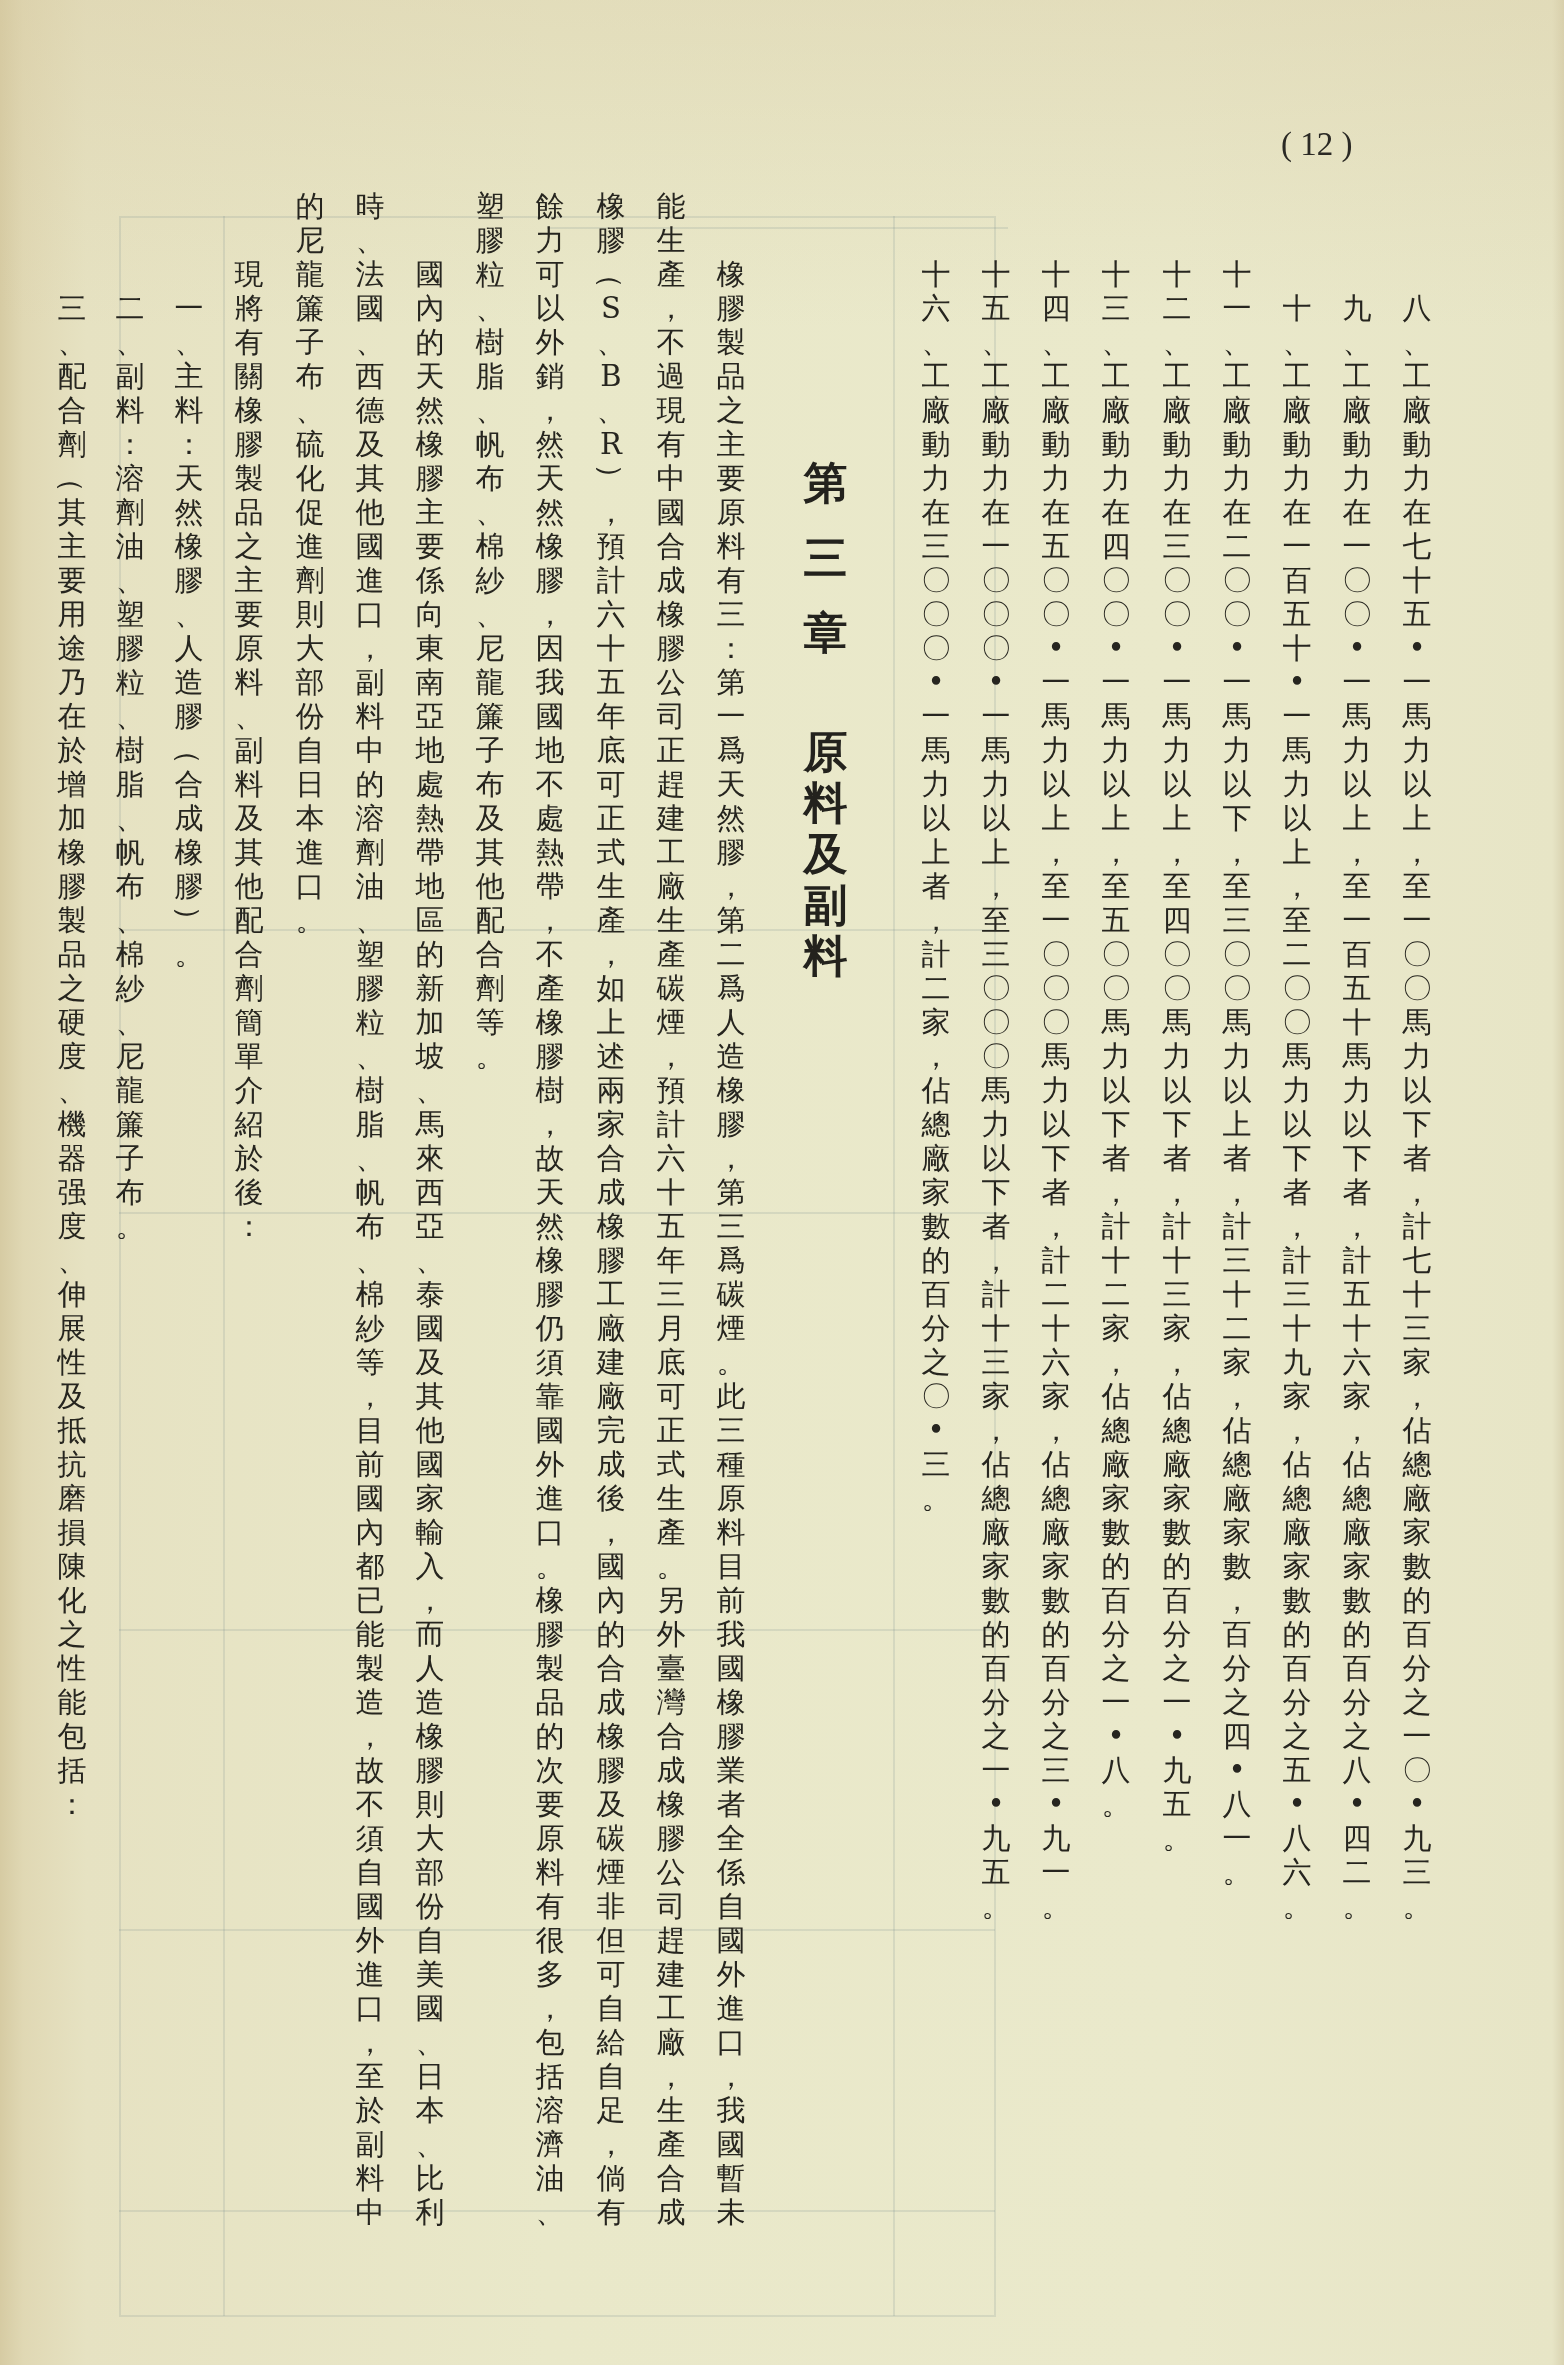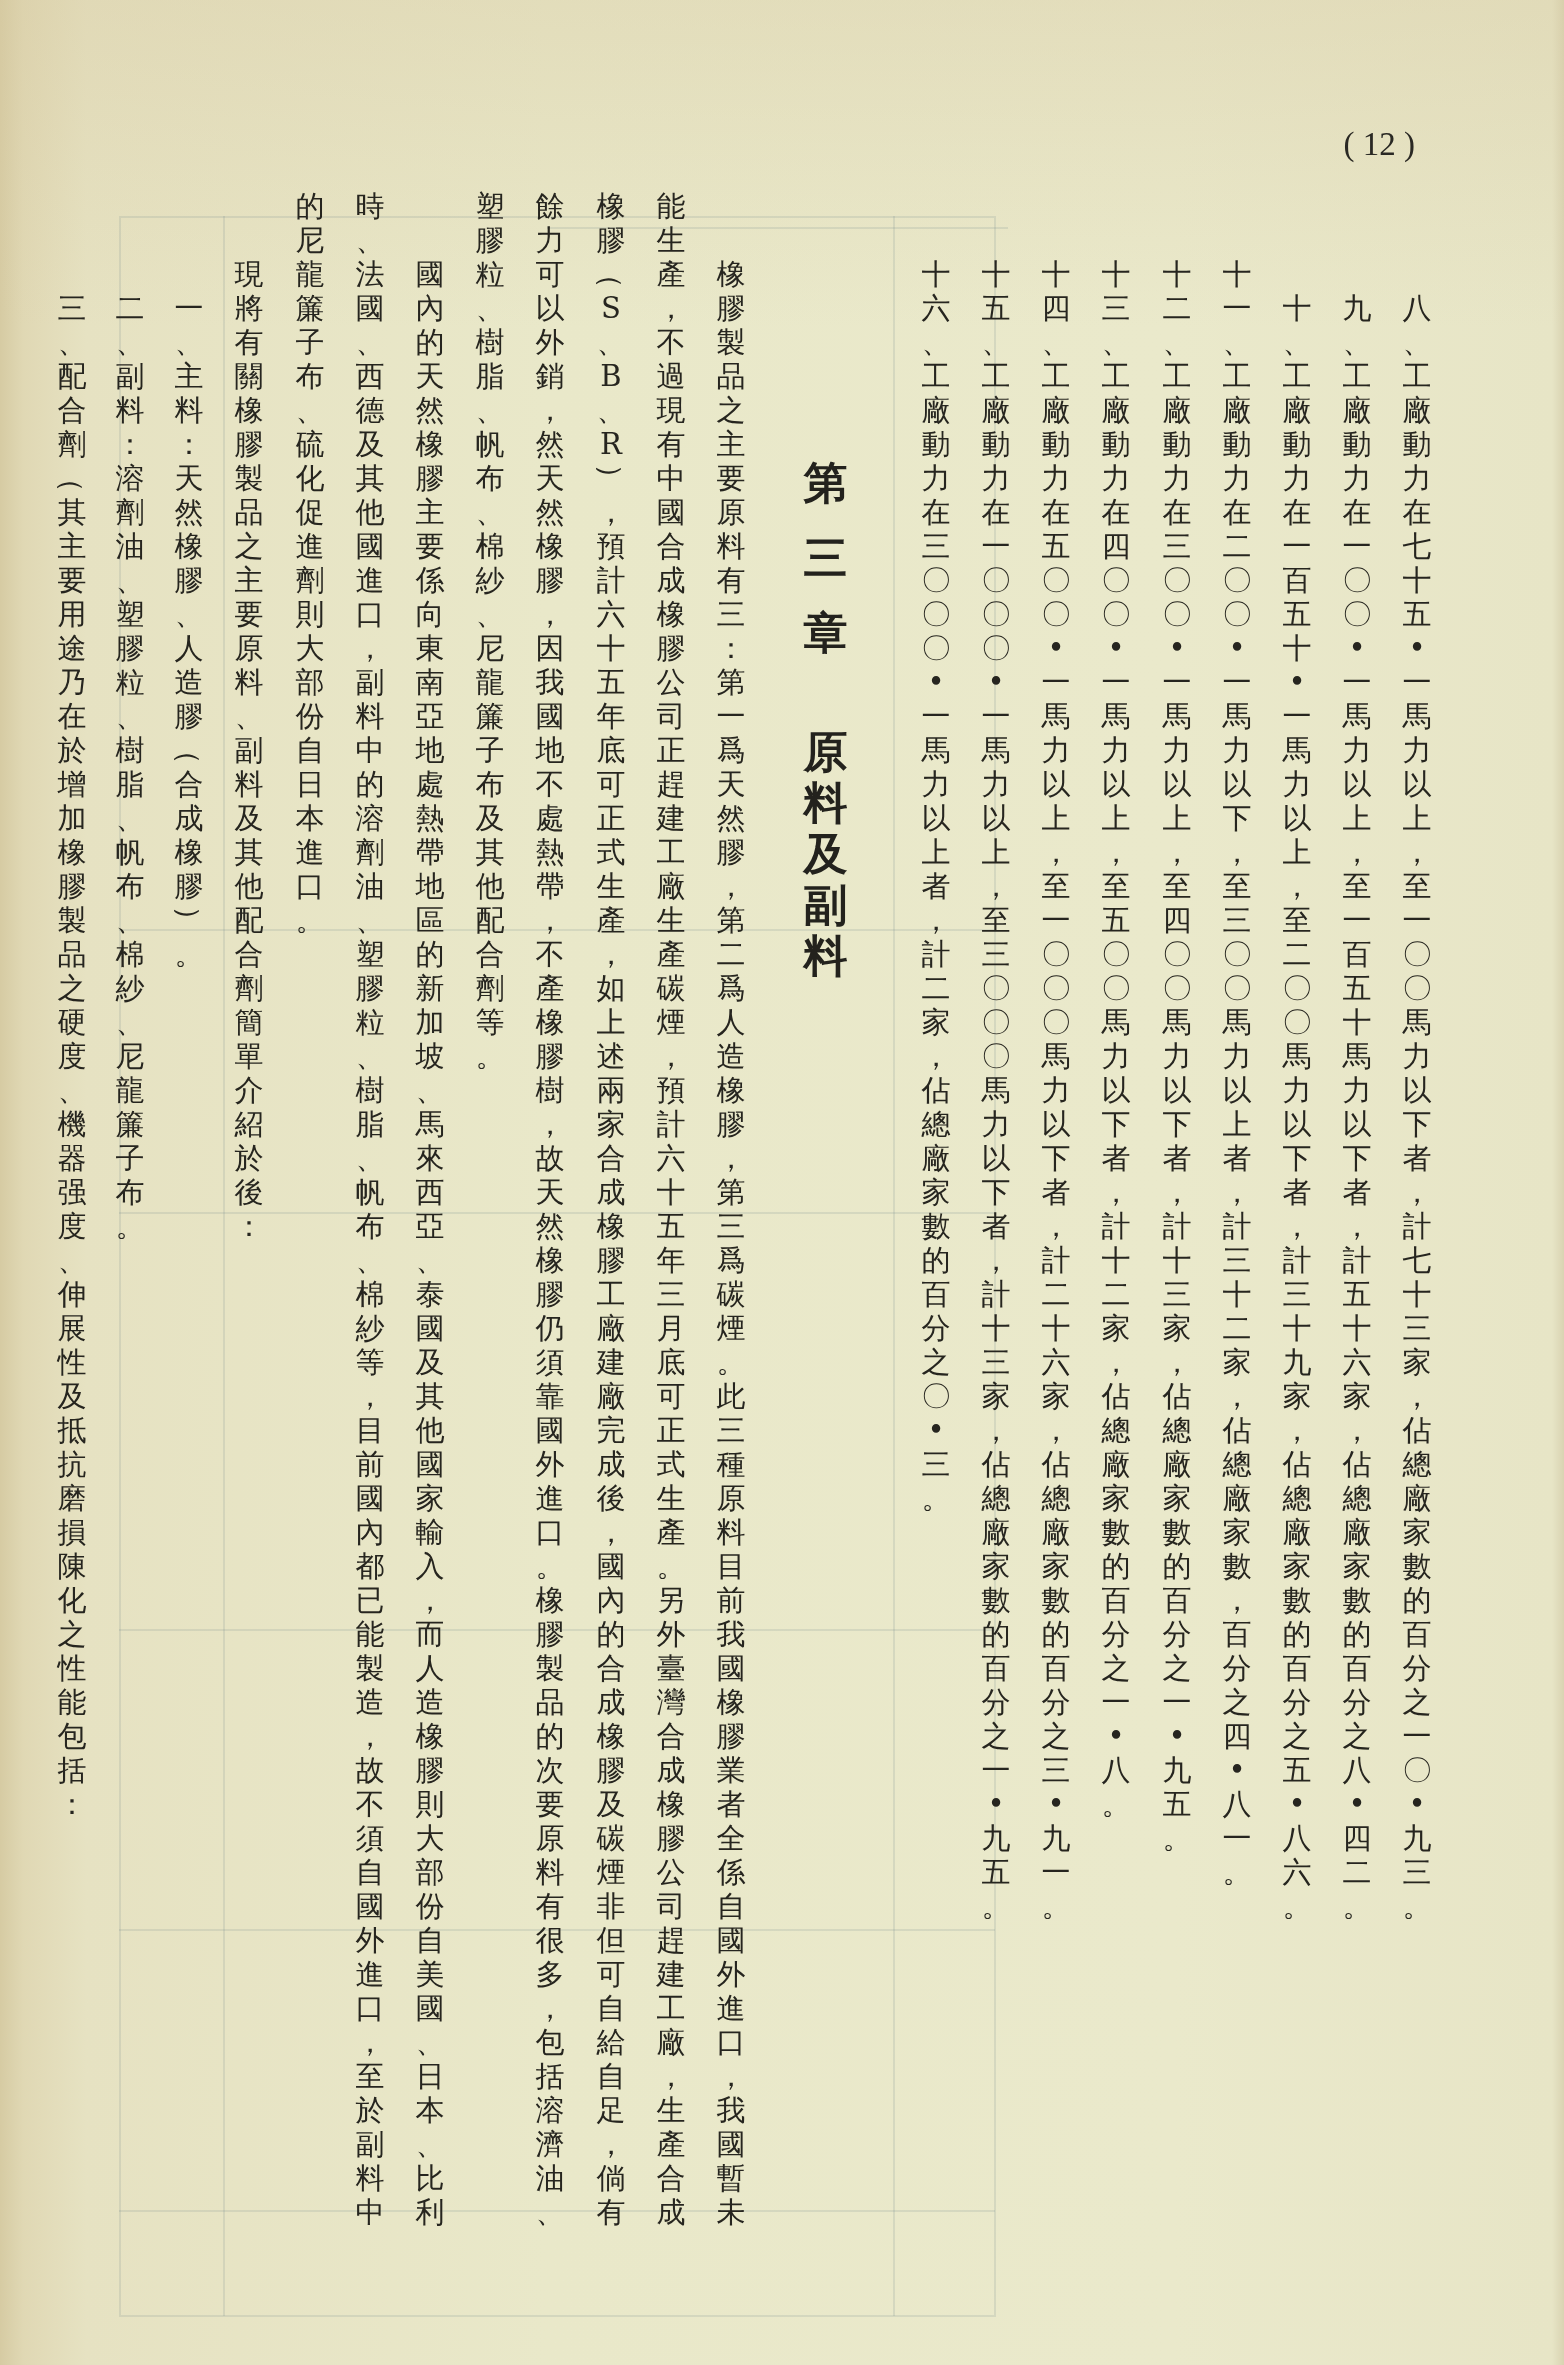--- a/index.html
+++ b/index.html
@@ -20,21 +20,21 @@
   .ghost-rect {
     position: absolute;
     border: 2.3px solid rgba(105,128,138,0.16);
     background: transparent;
   }
 
   .page-number {
     position: absolute;
     left: 1281px; top: 122px;
     width: 134px; height: 44px;
-    text-align: right;
+    text-align: left;
     font-family: "Liberation Serif", serif;
     font-size: 33px;
     line-height: 44px;
     color: #2a2924;
     white-space: pre;
   }
 
   .vcol {
     position: absolute;
     width: 36px;

